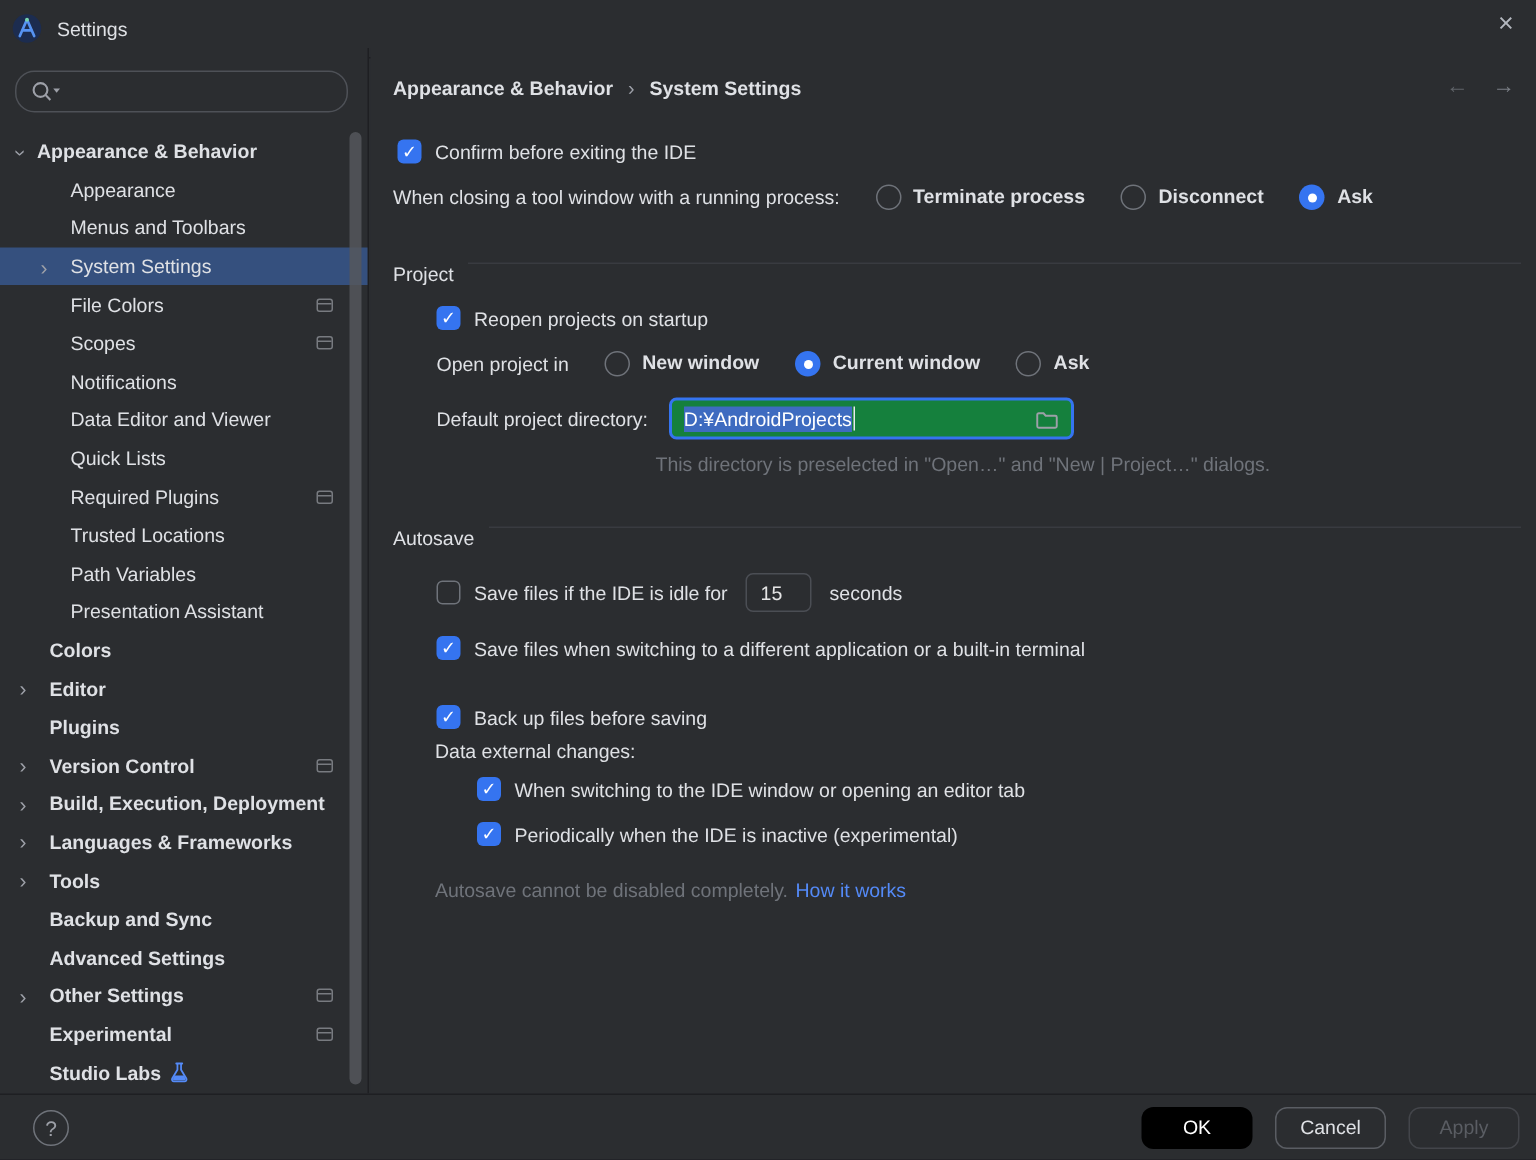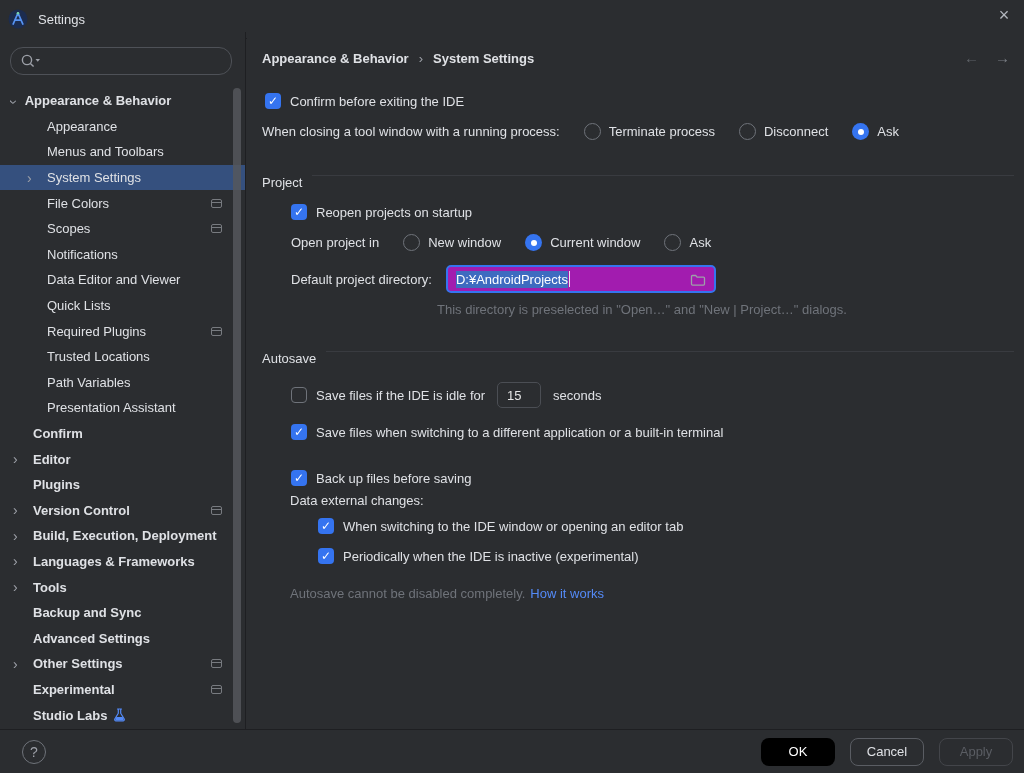--- a/index.html
+++ b/index.html
@@ -38,27 +38,27 @@
   .arrow-back { color:#5f6368; }
   .arrow-fwd { color:#7a7e85; }
 
   .checkbox { width:16px; height:16px; border-radius:4px; border:1.5px solid #6f737a; flex:none; position:relative; }
   .checkbox.on { border:none; background:#3574f0; }
   .checkbox.on::after { content:"✓"; position:absolute; left:0; top:0; width:16px; height:16px; color:#fff; font-size:12px; font-weight:700; display:flex; align-items:center; justify-content:center; }
   .radio { width:17px; height:17px; border-radius:50%; border:1.5px solid #6f737a; flex:none; position:relative; }
   .radio.on { border:none; background:#3574f0; }
   .radio.on::after { content:""; position:absolute; left:5.5px; top:5.5px; width:6px; height:6px; border-radius:50%; background:#fff; }
   .cb-label { margin-left:9px; }
-  .radio-opt { display:flex; align-items:center; margin-left:24px; }
+  .radio-opt { display:flex; margin-left:24px;font-weight:bold; }
   .radio-opt .cb-label { margin-left:8px; }
 
   .section-head { position:absolute; left:15px; right:10px; display:flex; align-items:flex-start; }
   .section-head .line { flex:1; height:1px; background:#393b40; margin-left:10px; }
 
-  .dir-field { margin-left:14px; width:270px; height:28px; border:2px solid #3574f0; border-radius:5px; background:#a21caf; display:flex; align-items:center; padding:0 8px; position:relative; }
+  .dir-field { margin-left:14px; width:270px; height:28px; border:2px solid #3574f0; border-radius:5px; background:#15803d; display:flex; align-items:center; padding:0 8px; position:relative; }
   .sel-text { background:#3e6bc0; color:#fff; padding:1px 0; }
   .caret { width:1px; height:16px; background:#e8eaed; margin-left:1px; }
   .folder-ic { position:absolute; right:8px; top:6px; }
 
   .hint { color:#6f737a; }
   .link { color:#548af7; margin-left:5px; }
 
   .num-field { margin-left:12px; margin-right:12px; width:44px; height:26px; border:1px solid #4b4e54; border-radius:5px; color:#e5e5e5; display:flex; align-items:center; padding-left:9px; }
 
   
@@ -157,21 +157,21 @@
         <span class="tlabel">Path Variables</span>
 
       </div>
         <div class="tree-item lvl1">
         <span class="chev"></span>
         <span class="tlabel">Presentation Assistant</span>
 
       </div>
         <div class="tree-item lvl0 bold">
         <span class="chev"></span>
-        <span class="tlabel">Confirm</span>
+        <span class="tlabel">Colors</span>
 
       </div>
         <div class="tree-item lvl0 bold">
         <span class="chev">›</span>
         <span class="tlabel">Editor</span>
 
       </div>
         <div class="tree-item lvl0 bold">
         <span class="chev"></span>
         <span class="tlabel">Plugins</span>

